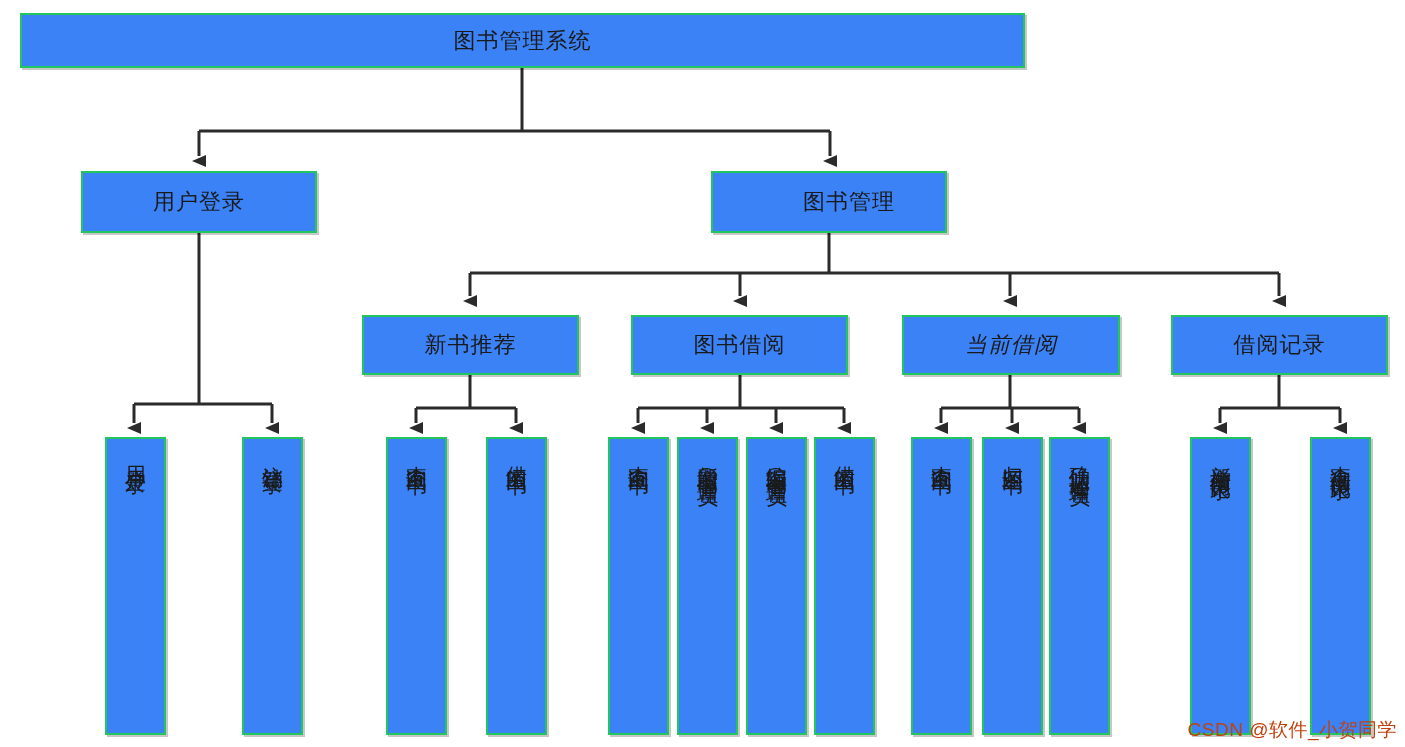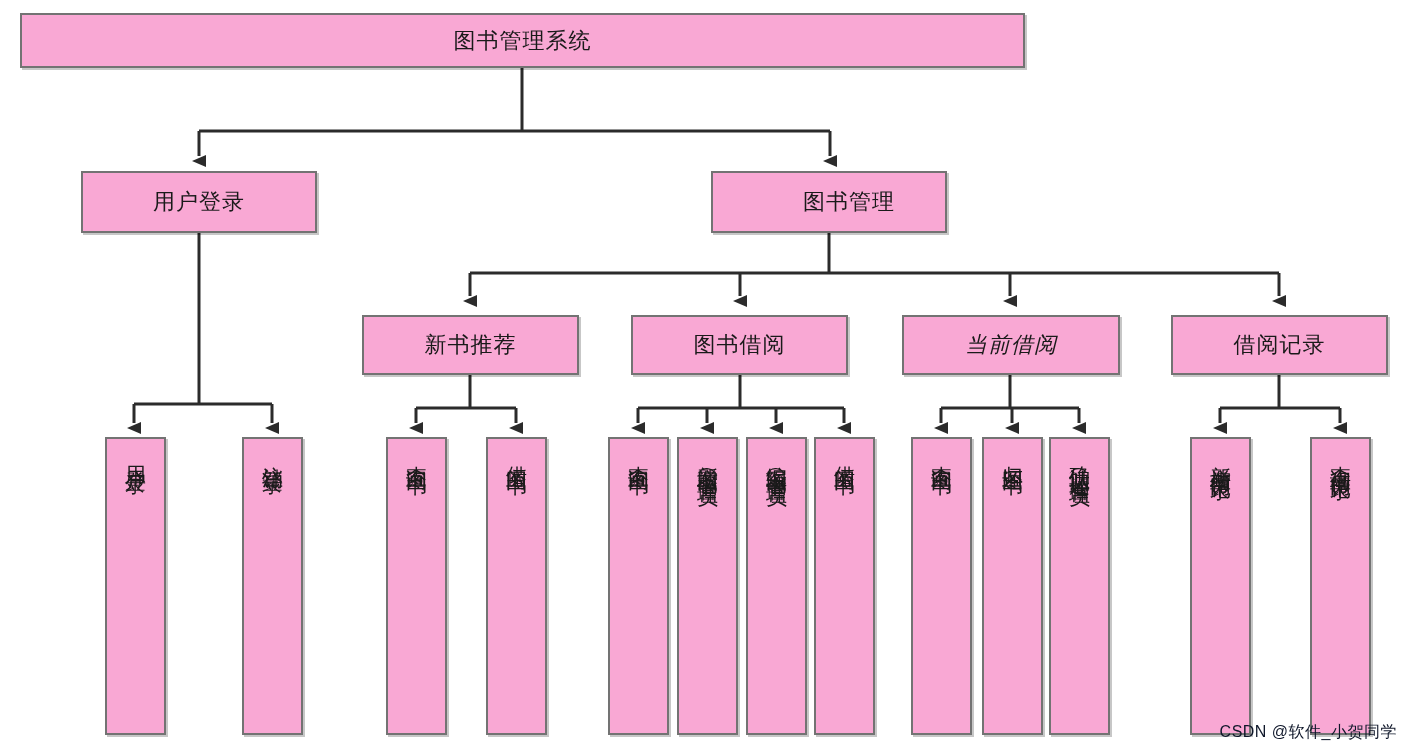--- a/index.html
+++ b/index.html
@@ -21,22 +21,22 @@
     position: absolute;
     left: 0;
     top: 0;
     width: 1405px;
     height: 747px;
     pointer-events: none;
   }
   .node {
     position: absolute;
     box-sizing: border-box;
-    background: #f9a8d4;
-    border: 2px solid #737373;
+    background: #3b82f6;
+    border: 2px solid #22c55e;
     box-shadow: 2px 2px 0 0 rgba(0,0,0,0.22);
     display: flex;
     align-items: center;
     justify-content: center;
     color: #1a1a1a;
   }
   .node.horizontal {
     font-size: 22px;
     letter-spacing: 1px;
   }
@@ -54,22 +54,22 @@
     line-height: 1.05;
     letter-spacing: 3px;
   }
   .node .hlabel {
     white-space: nowrap;
   }
   #watermark {
     position: absolute;
     right: 8px;
     bottom: 4px;
-    font-size: 16px;
-    color: #0f172a;
+    font-size: 19px;
+    color: #c2410c;
     white-space: nowrap;
     letter-spacing: 0.5px;
   }
 </style>
 </head>
 <body>
 
 <div id="canvas">
 
   <svg id="wires" viewBox="0 0 1405 747">

